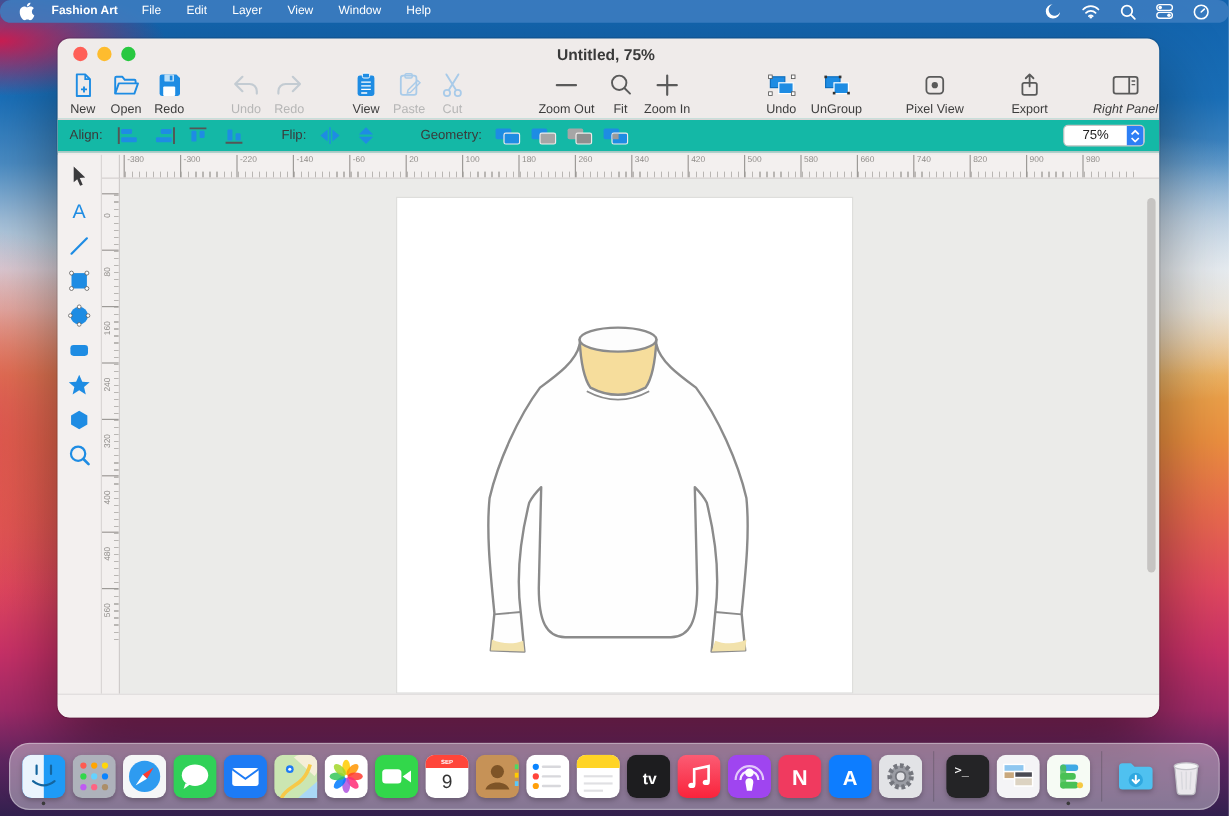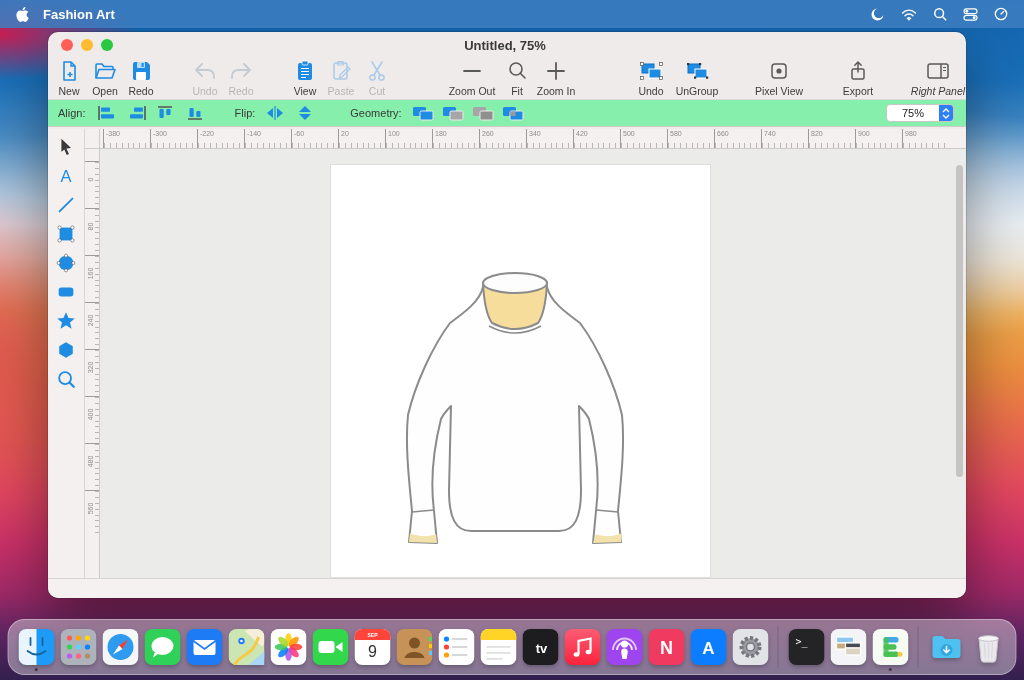--- a/index.html
+++ b/index.html
@@ -6,42 +6,42 @@
   html,body { width:1024px; height:680px; overflow:hidden; font-family:"Liberation Sans",sans-serif; }
   body {
     position:relative;
     background-image:
       radial-gradient(18% 9% at 0% 5%, #C81E52, rgba(200,30,82,0) 75%),
       radial-gradient(45% 38% at -8% 52%, rgba(220,60,88,0.9), rgba(220,60,88,0) 65%),
       radial-gradient(90% 26% at 68% 33%, rgba(244,247,250,0.95), rgba(244,247,250,0) 70%),
       linear-gradient(180deg,#1162AC 0%,#1A6FB8 12%,#4A8CC4 20%,#9FBDD8 27%,#DCE3E9 33%,#E8D9C2 38%,#ECA94E 46%,#EC8F3F 54%,#E96A4D 63%,#E2485F 72%,#C93168 80%,#A02A68 87%,#5F2560 93%,#32204E 100%);
   }
   
-  .menubar { position:absolute; top:0; left:0; right:0; height:28px; display:flex; align-items:center;
-    background:rgba(62,126,193,0.85); color:#fff; font-size:13px; z-index:50; }
+  .menubar { position:absolute; top:0; left:0; right:0; height:19px; display:flex; align-items:center;
+    background:rgba(62,126,193,0.85); color:#fff; font-size:10px; z-index:50;border-radius:9px; }
   .menubar .apple { margin:0 14px 0 16px; display:flex; align-items:center; }
   .menubar .appname { font-weight:bold; margin-right:20px; }
   .menu-item { margin-right:21px; }
   .mb-status { margin-left:auto; display:flex; align-items:center; gap:16px; padding-right:16px; }
   .mb-status svg { display:block; }
   
   .window { position:absolute; left:48px; top:32px; width:918px; height:566px; border-radius:10px;
     background:#EFEBEA; box-shadow:0 28px 60px rgba(0,0,0,0.45), 0 0 0 1px rgba(0,0,0,0.12); z-index:10; overflow:hidden; }
   .titlebar { position:relative; height:24px; }
   .traffic { position:absolute; top:7px; left:13px; display:flex; gap:8px; }
   .tl { width:12px; height:12px; border-radius:50%; }
   .win-title { position:absolute; left:0; right:4px; top:6px; text-align:center; font-size:13px; font-weight:bold; color:#3A3A3A; }
   
   .toolbar { position:relative; height:43px; display:flex; align-items:flex-start; padding-top:1px; }
   .tb-item { position:relative; width:36px; height:40px; cursor:default; }
   .tb-item .tb-ic { position:absolute; top:1px; left:50%; transform:translateX(-50%); width:26px; height:26px; display:flex; align-items:center; justify-content:center; }
   .tb-item .tb-lb { position:absolute; top:28px; left:50%; transform:translateX(-50%); white-space:nowrap; font-size:10.5px; color:#3C3C3C; }
   .tb-item.disabled .tb-lb { color:#B6B6B6; }
   
-  .formatbar { height:28px; border-top:1px solid #DAD6D5; border-bottom:1px solid #CFCBCA; display:flex; align-items:center; padding:0 10px; background:#86efac; }
+  .formatbar { height:28px; border-top:1px solid #DAD6D5; border-bottom:1px solid #CFCBCA; display:flex; align-items:center; padding:0 10px; background:#14b8a6; }
   .fb-label { font-size:11px; color:#3A3A3A; }
   .fb-btn { width:27px; height:20px; display:flex; align-items:center; justify-content:center; border-radius:3px; }
   .spacer { flex:1; }
   .zoom-box { display:flex; align-items:center; height:18px; background:#fff; border:1px solid #C9C6C5; border-radius:4px; overflow:hidden; margin-right:2px; }
   .zoom-val { width:52px; text-align:center; font-size:11px; color:#222; }
   .zoom-step { width:14px; height:18px; background:#2D7FF5; display:flex; flex-direction:column; align-items:center; justify-content:center; gap:1px; }
   
   .main { position:absolute; top:97px; bottom:20px; left:0; right:0; display:flex; }
   .toolcol { width:37px; background:#F3F0EF; border-right:1px solid #DAD6D5; display:flex; flex-direction:column; align-items:center; padding-top:6px; gap:5px; }
   .pal-btn { width:26px; height:24px; display:flex; align-items:center; justify-content:center; }
@@ -72,20 +72,21 @@
 </head>
 <body>
 
 <div class="menubar">
   <span class="apple">
     <svg width="13" height="15" viewBox="0 0 14 17">
         <path fill="#fff" d="M11.6,8.9c0-2.2,1.8-3.3,1.9-3.3C12.5,4.1,10.9,3.9,10.3,3.9C9,3.7,7.8,4.6,7.1,4.6C6.4,4.6,5.4,3.9,4.3,3.9C2.9,3.9,1.5,4.8,0.8,6.1c-1.5,2.6-0.4,6.5,1.1,8.6c0.7,1,1.6,2.2,2.7,2.2c1.1,0,1.5-0.7,2.8-0.7c1.3,0,1.7,0.7,2.8,0.7c1.2,0,1.9-1.1,2.6-2.1c0.8-1.2,1.2-2.4,1.2-2.4C13.9,12.3,11.6,11.4,11.6,8.9z M9.4,2.5C10,1.8,10.4,0.9,10.3,0c-0.9,0-1.9,0.6-2.5,1.3C7.3,1.9,6.8,2.9,6.9,3.8C7.9,3.9,8.9,3.3,9.4,2.5z"></path>
       </svg>
   </span>
   <span class="appname">Fashion Art</span>
+  <span id="menus"><span class="menu-item">File</span><span class="menu-item">Edit</span><span class="menu-item">Layer</span><span class="menu-item">View</span><span class="menu-item">Window</span><span class="menu-item">Help</span></span>
   <span class="mb-status" id="mb-status">
       <span>
         <svg width="15" height="15" viewBox="0 0 20 20">
           <path fill="#fff" d="M10,2 a8,8 0 1,0 8,8 a6.5,6.5 0 1,1 -8,-8"></path>
         </svg>
       </span>
       <span>
         <svg width="16" height="13" viewBox="0 0 20 16">
           <g stroke="#fff" stroke-width="1.8" fill="none" stroke-linecap="round">
             <path d="M2,6 a11,11 0 0,1 16,0"></path>

